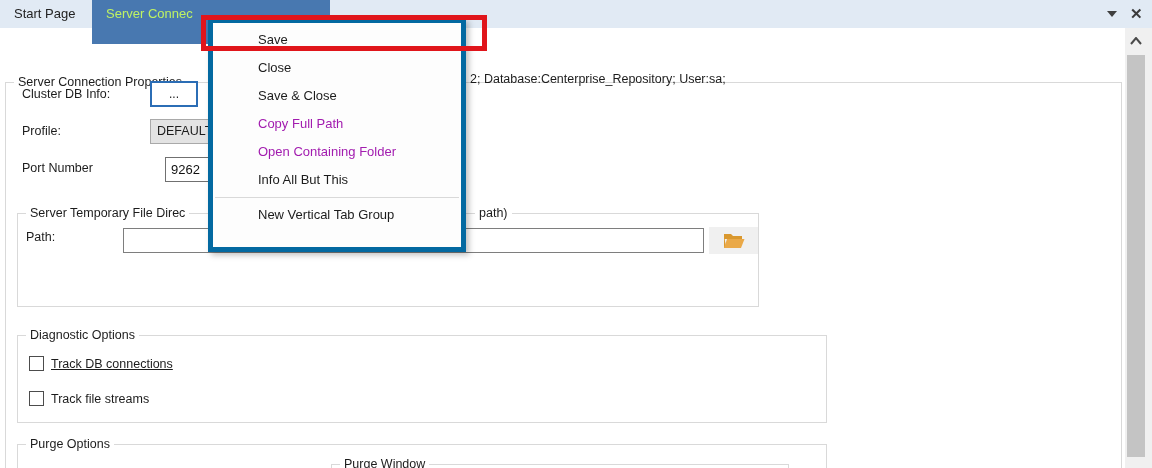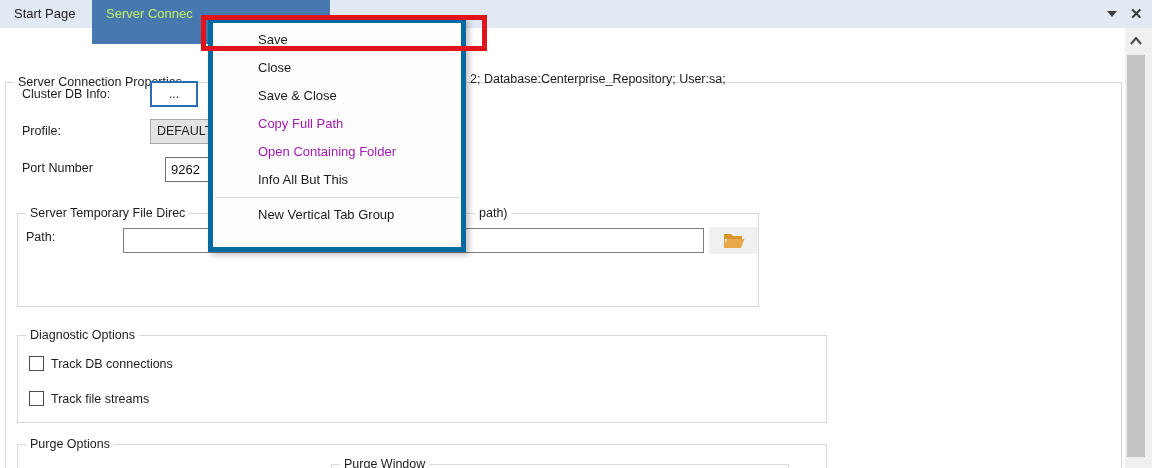--- a/index.html
+++ b/index.html
@@ -73,21 +73,21 @@
             <path d="M1 2 v14 h2 z" fill="#d9982f"></path>
             <path d="M4 7 h17.5 l-3.5 9 h-17 z" fill="#eaa948"></path>
           </svg>
         </span>
       </button>
     </div>
 
     <div class="group" style="left:17px; top:307px; width:810px; height:88px;">
       <span class="legend" style="left:8px;">Diagnostic Options</span>
       <span class="checkbox" style="left:11px; top:20px;"></span>
-      <span class="fld-label" style="left:33px; top:21px;">Track DB connections</span>
+      <span class="fld-label" style="left:33px; top:21px;text-decoration:underline;">Track DB connections</span>
       <span class="checkbox" style="left:11px; top:55px;"></span>
       <span class="fld-label" style="left:33px; top:56px;">Track file streams</span>
     </div>
 
     <div class="group" style="left:17px; top:416px; width:810px; height:60px;">
       <span class="legend" style="left:8px;">Purge Options</span>
       <div class="group" style="left:313px; top:19px; width:458px; height:40px;">
         <span class="legend" style="left:8px;">Purge Window</span>
       </div>
     </div>

